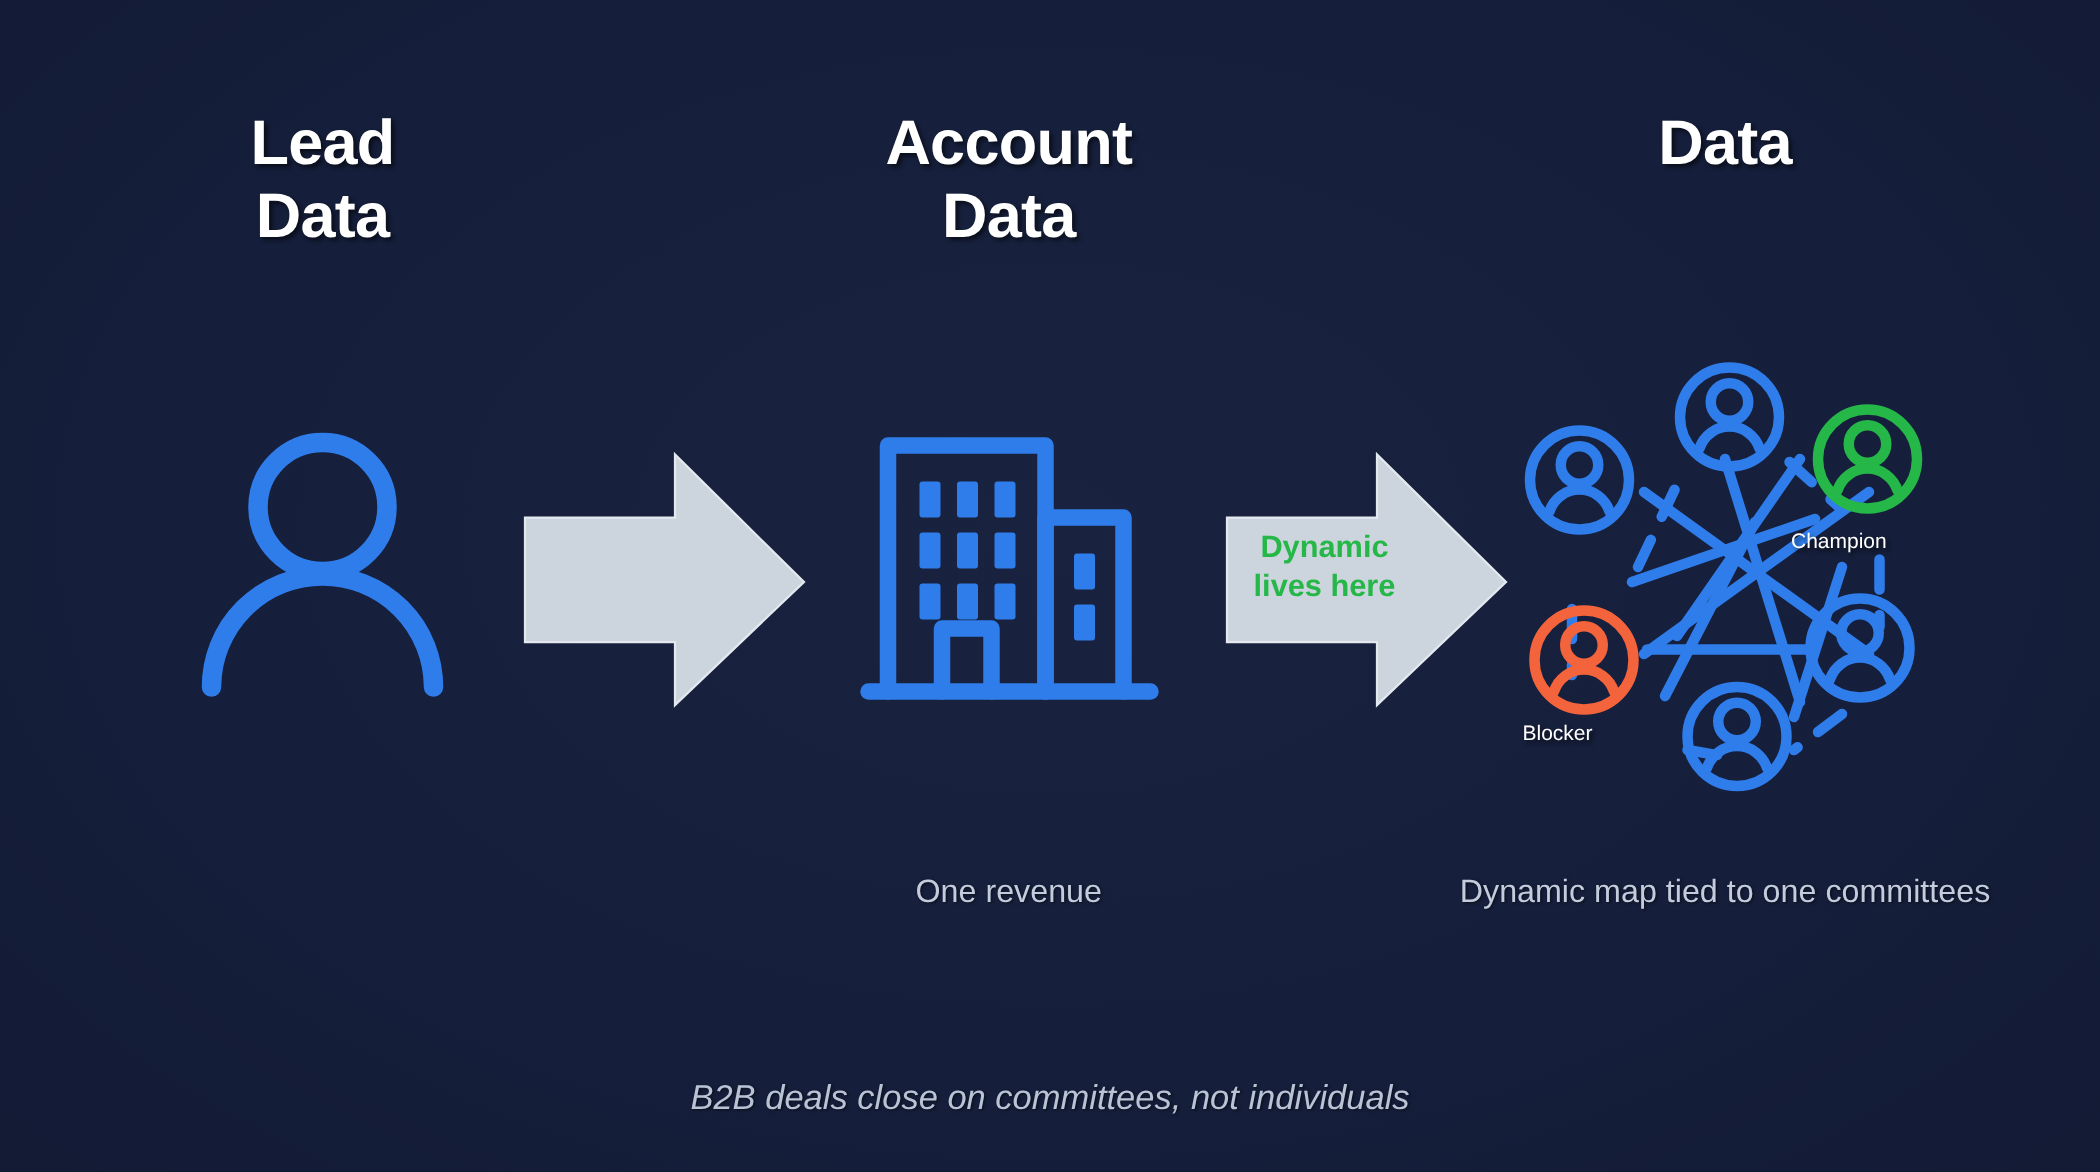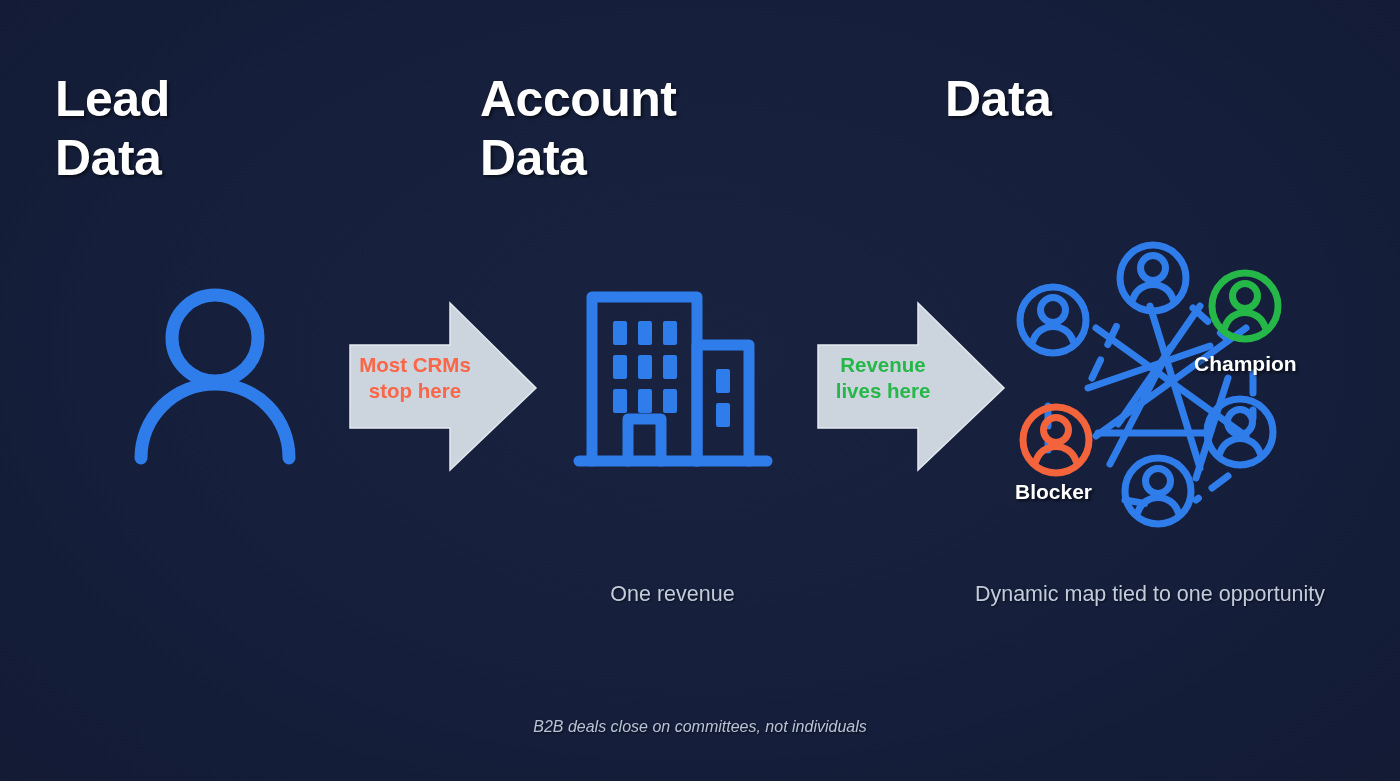--- a/index.html
+++ b/index.html
@@ -26,23 +26,23 @@
   }
   .col-lead    { left: 55px;  width: 320px; }
   .col-account { left: 480px; width: 385px; }
   .col-group   { left: 945px; width: 410px; }
 
   .heading {
     position: absolute;
     top: 70px;
     left: 0;
     width: 100%;
-    text-align: left;
+    text-align: center;
     color: #ffffff;
-    font-size: 50px;
+    font-size: 42px;
     font-weight: bold;
     line-height: 1.17;
     letter-spacing: -0.5px;
     text-shadow: 2px 2px 3px rgba(0,0,0,0.55);
   }
 
   .icon-wrap {
     position: absolute;
     top: 225px;
     left: 0;
@@ -90,31 +90,31 @@
   .arrow-2 .arrow-label { color: #25b748; }
 
   
   #footer {
     position: absolute;
     left: 0;
     top: 718px;
     width: 100%;
     text-align: center;
     color: #b9c3d6;
-    font-size: 16px;
+    font-size: 23px;
     font-style: italic;
     text-shadow: 1px 1px 2px rgba(0,0,0,0.5);
   }
 
   
   .net-label {
     position: absolute;
     color: #ffffff;
-    font-size: 21px;
-    font-weight: bold;
+    font-size: 14px;
+    font-weight: normal;
     text-shadow: 2px 2px 3px rgba(0,0,0,0.6);
     white-space: nowrap;
   }
   #label-champion { left: 1194px; top: 352px; }
   #label-blocker  { left: 1015px; top: 480px; }
 </style>
 </head>
 <body>
 
 <div id="canvas">
@@ -131,24 +131,20 @@
         <path d="M 16 178 A 74 74 0 0 1 164 178" fill="none" stroke="#2f7dea" stroke-width="13" stroke-linecap="round"></path>
       </svg>
     </div>
 
   </div>
 
   <div class="arrow arrow-1">
     <svg width="200" height="175" viewBox="0 0 200 175">
       <polygon points="12,45 112,45 112,3 198,88 112,170 112,128 12,128" fill="#ccd4dd" stroke="#e3e9ef" stroke-width="1.5"></polygon>
     </svg>
-    <div class="arrow-label">
-      <div>Most CRMs</div>
-      <div>stop here</div>
-    </div>
   </div>
 
   <div class="col col-account">
     <div class="heading">
       <div>Account</div>
       <div>Data</div>
     </div>
 
     <div class="icon-wrap">
       <svg width="200" height="195" viewBox="0 0 200 195">
@@ -183,32 +179,32 @@
     <div class="caption">
       <div>One revenue</div>
     </div>
   </div>
 
   <div class="arrow arrow-2">
     <svg width="200" height="175" viewBox="0 0 200 175">
       <polygon points="12,45 112,45 112,3 198,88 112,170 112,128 12,128" fill="#ccd4dd" stroke="#e3e9ef" stroke-width="1.5"></polygon>
     </svg>
     <div class="arrow-label">
-      <div>Revenue</div>
+      <div>Dynamic</div>
       <div>lives here</div>
     </div>
   </div>
 
   <div class="col col-group">
     <div class="heading">
       <div>Data</div>
     </div>
 
     <div class="caption">
-      <div>Dynamic map tied to one opportunity</div>
+      <div>Dynamic map tied to one committees</div>
     </div>
   </div>
 
   <svg style="position:absolute; left:1000px; top:228px;" width="320" height="310" viewBox="0 0 320 310">
     <defs>
       <g id="person-glyph">
         <circle cx="0" cy="0" r="33" fill="none" stroke-width="7"></circle>
         <circle cx="0" cy="-10" r="12.5" fill="none" stroke-width="7"></circle>
         <path d="M -20 21 A 21 21 0 0 1 20 21" fill="none" stroke-width="7" stroke-linecap="round"></path>
       </g>

